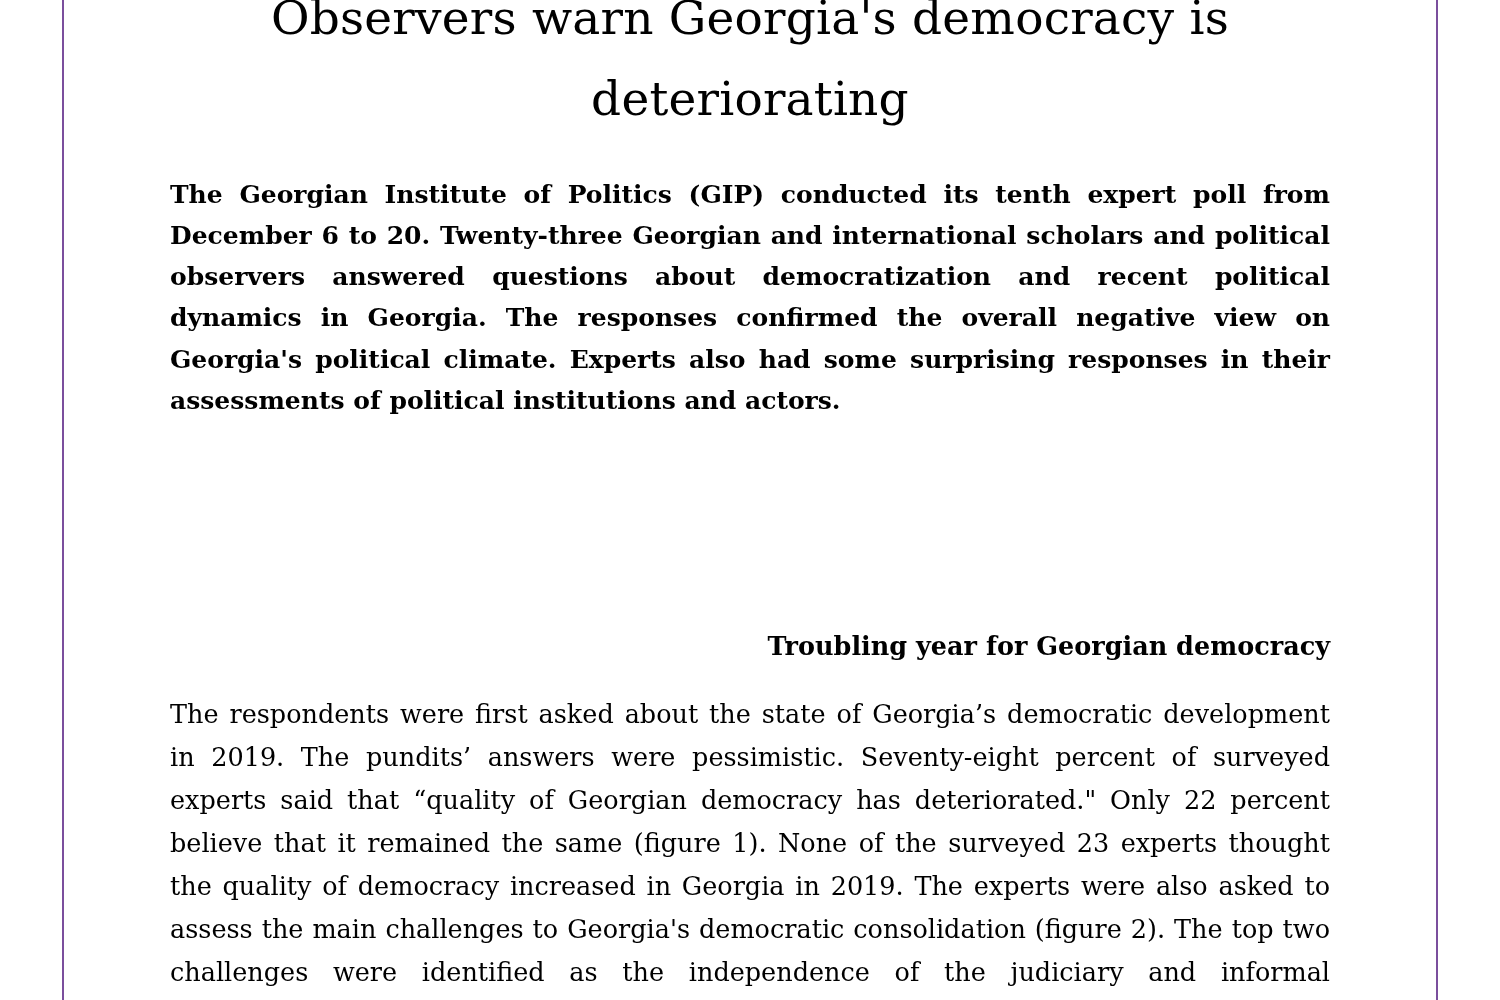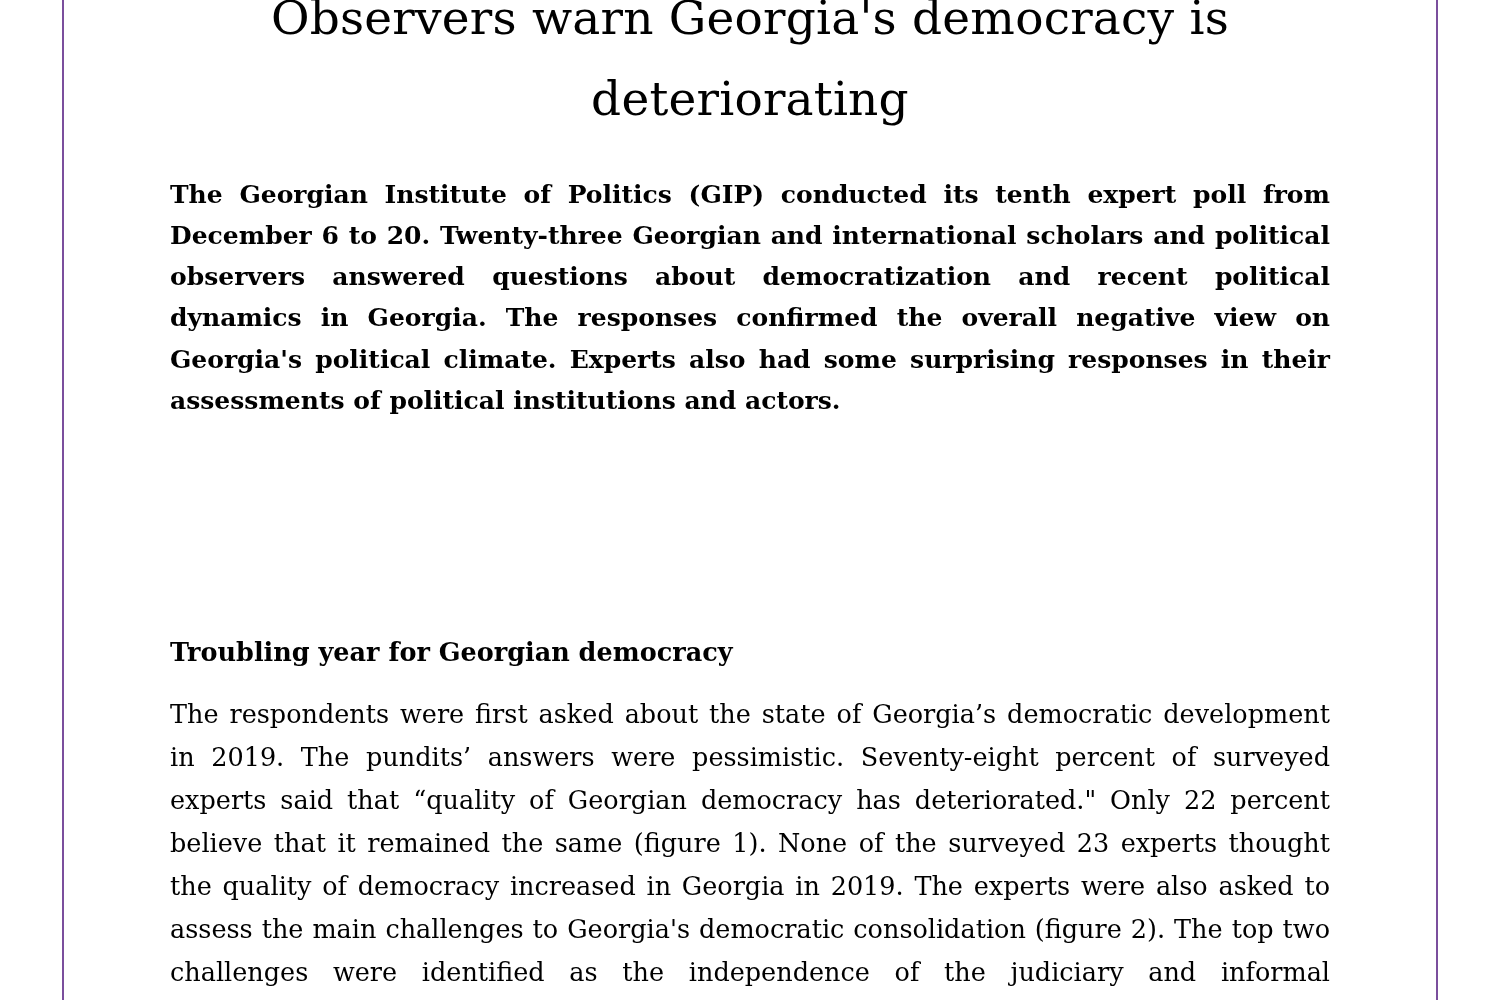--- a/index.html
+++ b/index.html
@@ -65,21 +65,22 @@
     top: 12px;
   }
 
   h2.section-heading {
     font-family: "DejaVu Serif", serif;
     font-weight: bold;
     font-size: 25.5px;
     line-height: 1.4;
     margin: 0;
     position: relative;
-    top: 226px;
+    top: 220px;
+    text-align: right;
   }
 
   p.body-text {
     font-family: "DejaVu Serif", serif;
     font-weight: normal;
     font-size: 25.5px;
     line-height: 1.69;
     text-align: justify;
     text-justify: inter-word;
     margin: 0;

